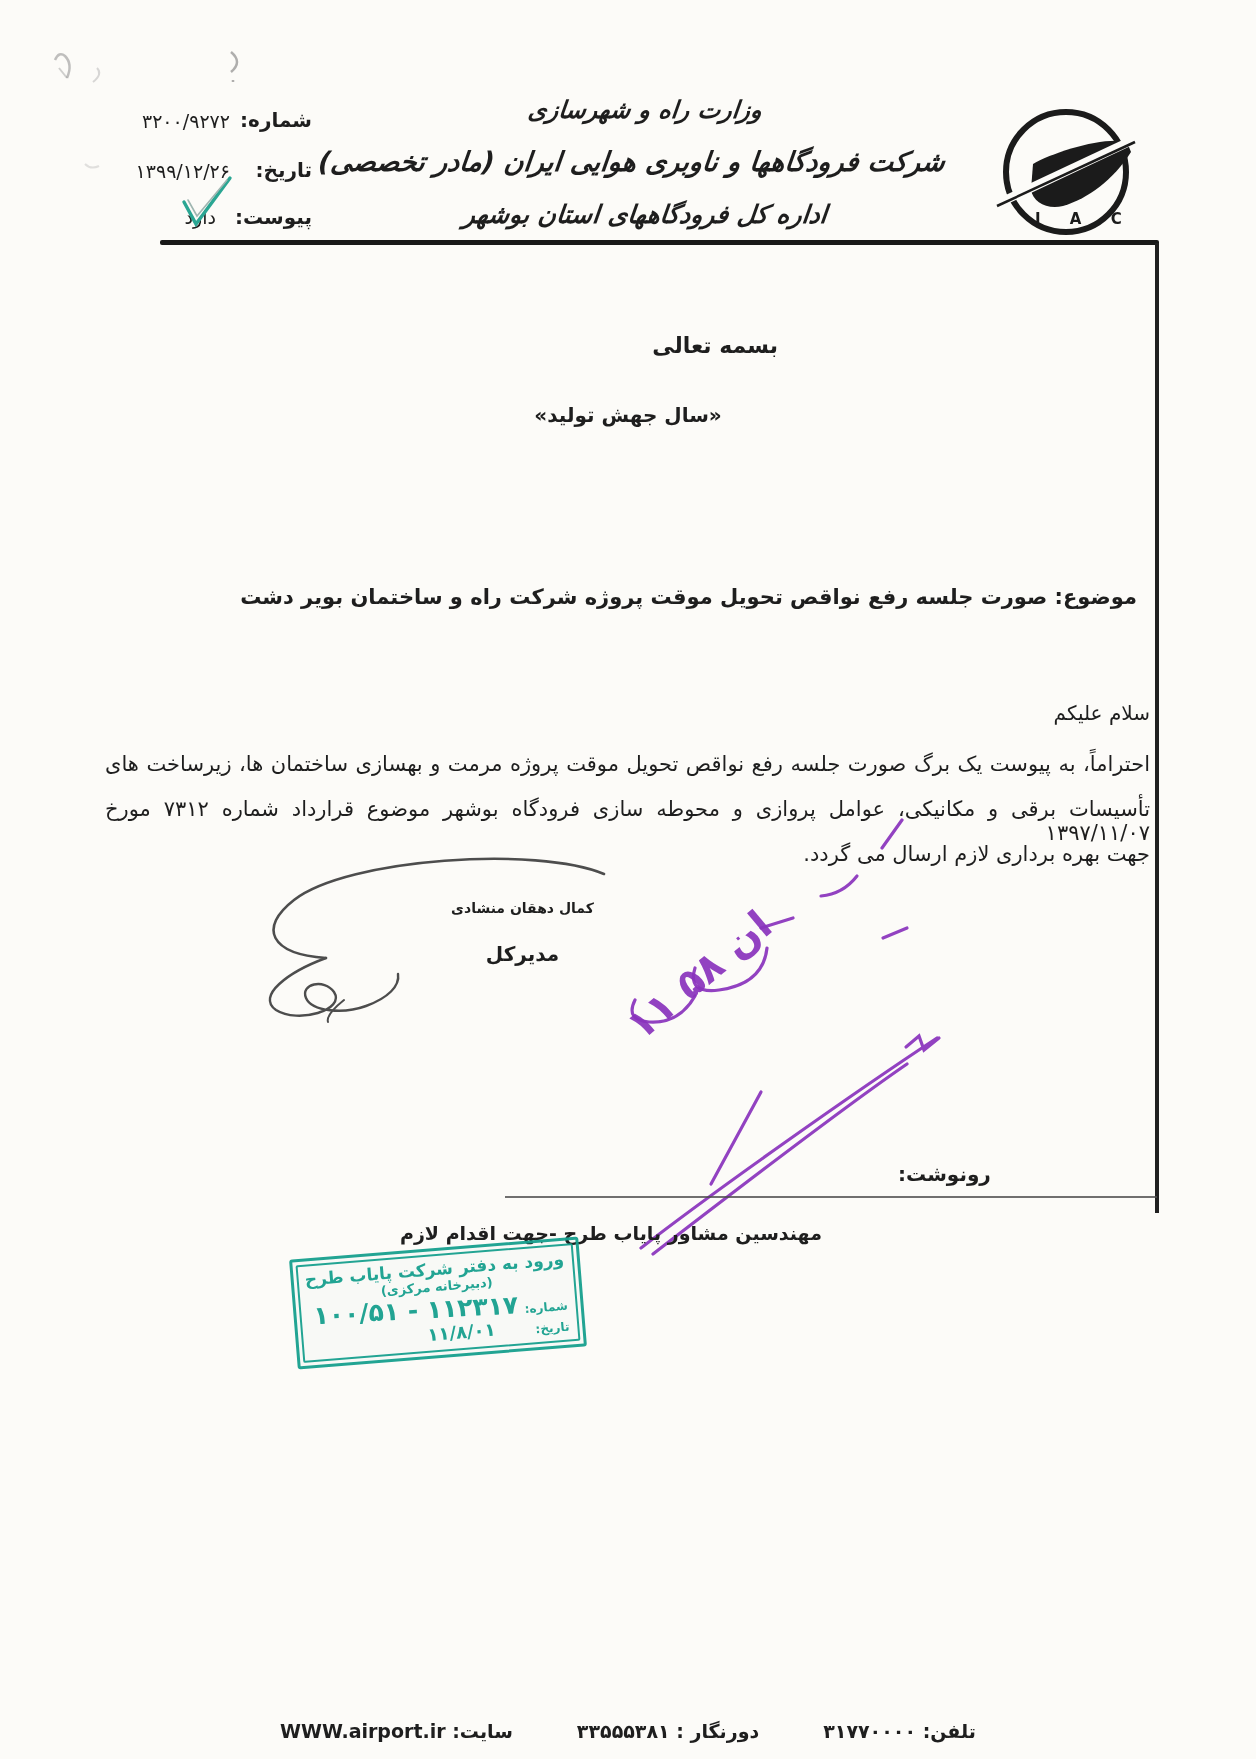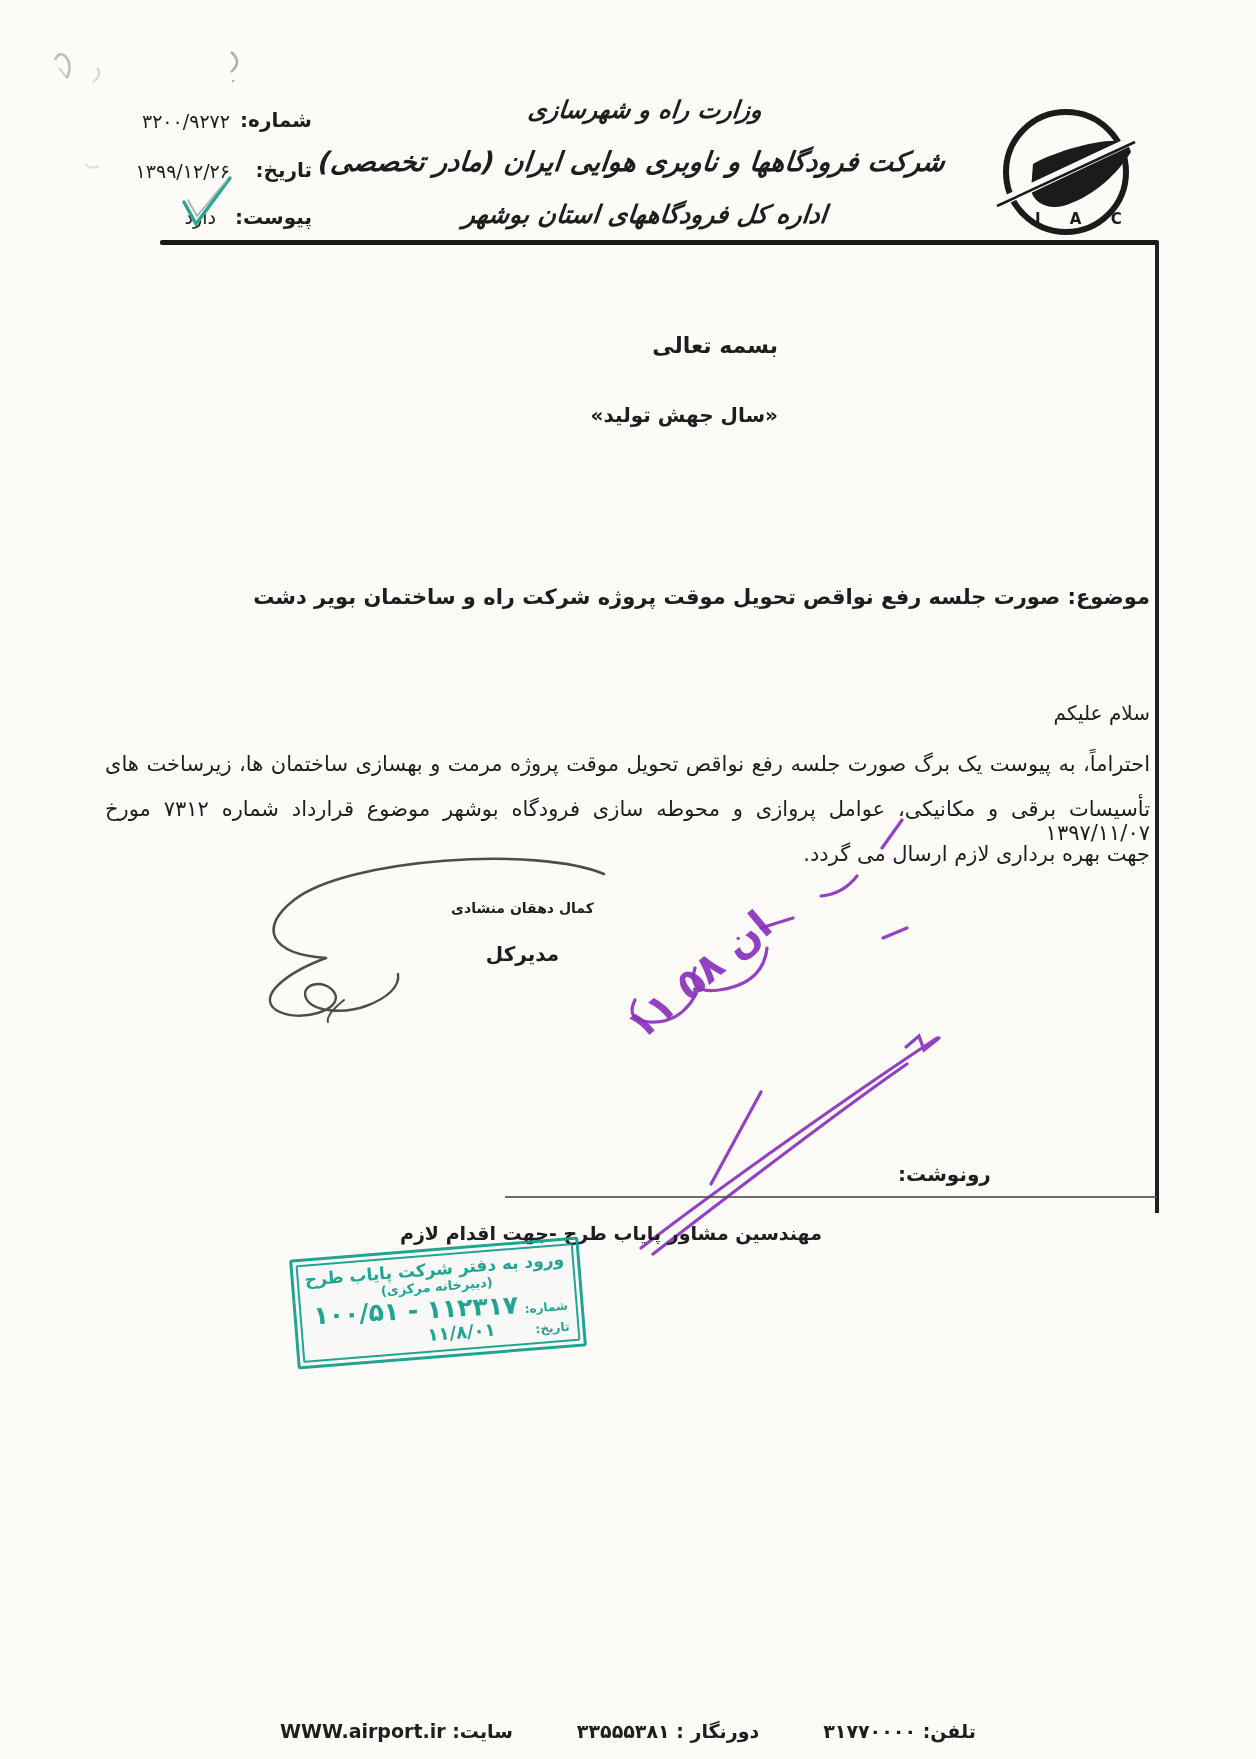--- a/index.html
+++ b/index.html
@@ -15,21 +15,21 @@
   .meta-label{font-weight:bold;font-size:20px;}
   .meta-value{font-size:19px;}
   
   .lh{font-style:italic;font-weight:bold;text-align:center;transform:skewX(-6deg);}
   
   .rule-h{background:#191919;height:5px;border-radius:2px;}
   .rule-v{background:#202020;width:4px;}
   .rule-thin{background:#4c4c4c;height:2px;opacity:.8;}
   
   .invocation{font-weight:bold;font-size:22px;text-align:right;}
-  .slogan{font-weight:bold;font-size:20px;}
+  .slogan{font-weight:bold;font-size:20px;text-align:center;}
   .addressee{font-weight:bold;font-size:21px;text-align:right;}
   .subject{font-weight:bold;font-size:21px;text-align:right;}
   .salutation{font-size:20px;text-align:right;}
   .bodyline{font-size:21px;text-align:right;}
   .bodyline.justify{text-align:justify;text-align-last:justify;}
   .sig-name{font-weight:bold;font-size:14px;text-align:center;}
   .sig-title{font-weight:bold;font-size:20px;text-align:center;}
   .cc-label{font-weight:bold;font-size:20px;}
   .cc-line{font-weight:bold;font-size:19px;text-align:left;}
   
@@ -93,21 +93,21 @@
     <path d="M4,104 L142,40" stroke="#1b1b1b" stroke-width="2.5"></path>
     <text x="42" y="122" font-size="15" font-weight="bold" fill="#1b1b1b" letter-spacing="12" font-family="DejaVu Sans, sans-serif">I A C</text>
   </svg>
 
   <div class="abs rule-h" style="left:160px;top:240px;width:999px;"></div>
   <div class="abs rule-v" style="left:1155px;top:243px;height:970px;"></div>
 
   <div class="abs rtl invocation nowrap" style="left:478px;top:333px;width:300px;">بسمه تعالی</div>
   <div class="abs rtl slogan nowrap" style="left:478px;top:403px;width:300px;">«سال جهش تولید»</div>
 
-  <div class="abs rtl subject nowrap" style="left:105px;top:585px;width:1045px;">موضوع: صورت جلسه رفع نواقص تحویل موقت پروژه شرکت راه و ساختمان بویر دشت</div>
+  <div class="abs rtl subject nowrap" style="left:92px;top:585px;width:1045px;">موضوع: صورت جلسه رفع نواقص تحویل موقت پروژه شرکت راه و ساختمان بویر دشت</div>
 
   <div class="abs rtl bodyline justify" style="left:105px;top:752px;width:1045px;">احتراماً، به پیوست یک برگ صورت جلسه رفع نواقص تحویل موقت پروژه مرمت و بهسازی ساختمان ها، زیرساخت های</div>
   <div class="abs rtl salutation nowrap" style="left:105px;top:701px;width:1045px;">سلام علیکم</div>
   <div class="abs rtl bodyline justify" style="left:105px;top:797px;width:1045px;">تأسیسات برقی و مکانیکی، عوامل پروازی و محوطه سازی فرودگاه بوشهر موضوع قرارداد شماره ۷۳۱۲ مورخ ۱۳۹۷/۱۱/۰۷</div>
   <div class="abs rtl bodyline nowrap" style="left:105px;top:842px;width:1045px;">جهت بهره برداری لازم ارسال می گردد.</div>
 
   <div class="abs rtl sig-name nowrap" style="left:425px;top:900px;width:195px;">کمال دهقان منشادی</div>
   <div class="abs rtl sig-title nowrap" style="left:455px;top:942px;width:135px;">مدیرکل</div>
   <svg class="abs" style="left:248px;top:852px;" width="380" height="190" viewBox="0 0 380 190">
     <path d="M356,22 C290,-6 100,6 46,48 C10,76 22,102 78,106" stroke="#4d4d4d" stroke-width="2.6" fill="none" stroke-linecap="round"></path>

